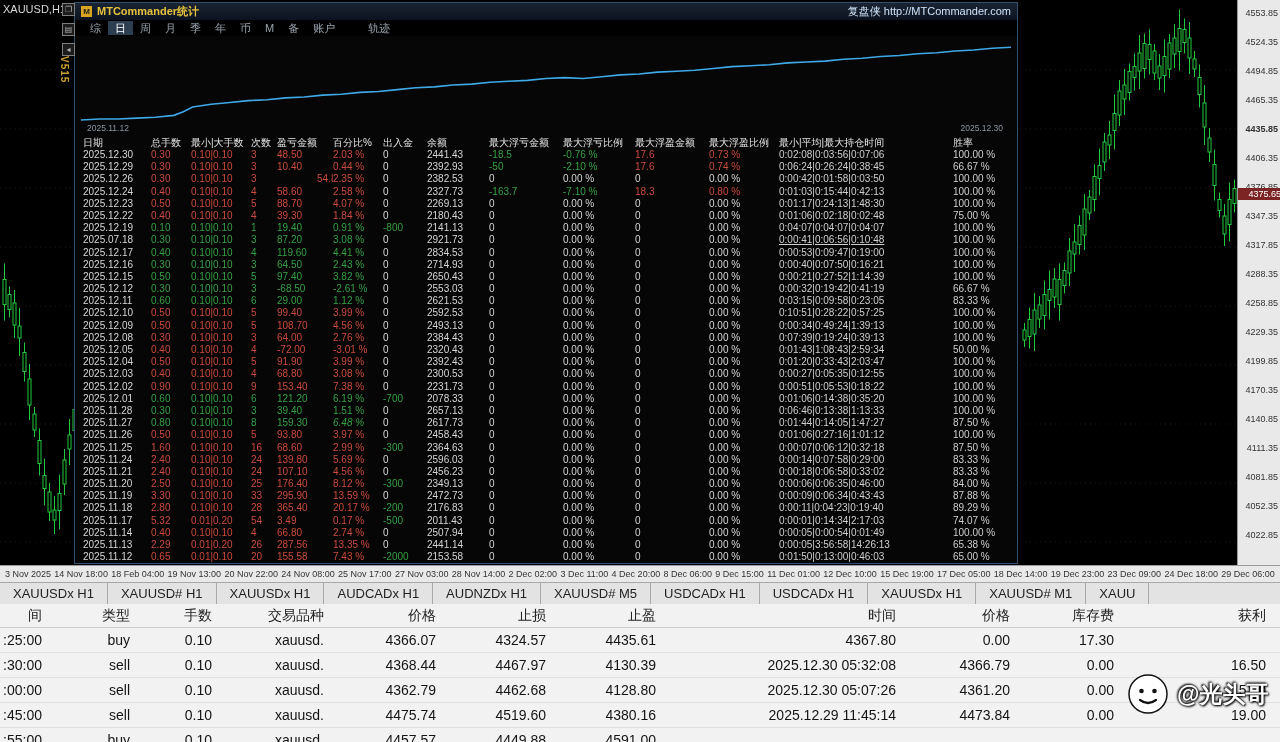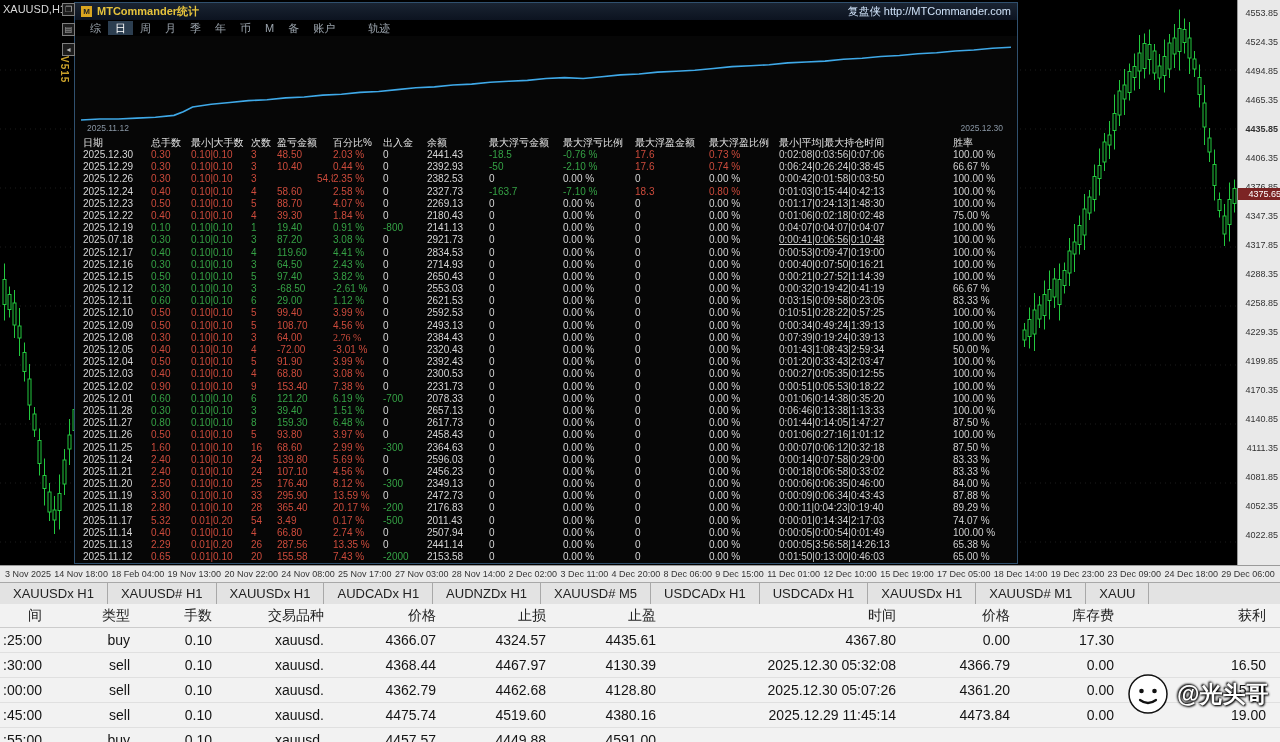--- a/index.html
+++ b/index.html
@@ -635,21 +635,21 @@
           <div style="color: rgb(214, 214, 214);">0.00 %</div>
           <div style="color: rgb(207, 207, 207);">0:00:34|0:49:24|1:39:13</div>
           <div style="color: rgb(207, 207, 207);">100.00 %</div>
         </div>
         <div class="srow">
           <div style="color: rgb(214, 214, 214);">2025.12.08</div>
           <div style="color: rgb(205, 75, 60);">0.30</div>
           <div style="color: rgb(205, 75, 60);">0.10|0.10</div>
           <div style="color: rgb(205, 75, 60);">3</div>
           <div style="color: rgb(205, 75, 60);">64.00</div>
-          <div style="color: rgb(205, 75, 60); font-family: Liberation Serif, serif;">2.76 %</div>
+          <div style="color: rgb(205, 75, 60);">2.76 %</div>
           <div style="color: rgb(214, 214, 214);">0</div>
           <div style="color: rgb(214, 214, 214);">2384.43</div>
           <div style="color: rgb(214, 214, 214);">0</div>
           <div style="color: rgb(214, 214, 214);">0.00 %</div>
           <div style="color: rgb(214, 214, 214);">0</div>
           <div style="color: rgb(214, 214, 214);">0.00 %</div>
           <div style="color: rgb(207, 207, 207);">0:07:39|0:19:24|0:39:13</div>
           <div style="color: rgb(207, 207, 207);">100.00 %</div>
         </div>
         <div class="srow">
@@ -747,21 +747,21 @@
           <div style="color: rgb(214, 214, 214);">0.00 %</div>
           <div style="color: rgb(207, 207, 207);">0:06:46|0:13:38|1:13:33</div>
           <div style="color: rgb(207, 207, 207);">100.00 %</div>
         </div>
         <div class="srow">
           <div style="color: rgb(214, 214, 214);">2025.11.27</div>
           <div style="color: rgb(53, 161, 69);">0.80</div>
           <div style="color: rgb(53, 161, 69);">0.10|0.10</div>
           <div style="color: rgb(53, 161, 69);">8</div>
           <div style="color: rgb(53, 161, 69);">159.30</div>
-          <div style="color: rgb(53, 161, 69);">6.48 %</div>
+          <div style="color: rgb(53, 161, 69); font-style: italic;">6.48 %</div>
           <div style="color: rgb(214, 214, 214);">0</div>
           <div style="color: rgb(214, 214, 214);">2617.73</div>
           <div style="color: rgb(214, 214, 214);">0</div>
           <div style="color: rgb(214, 214, 214);">0.00 %</div>
           <div style="color: rgb(214, 214, 214);">0</div>
           <div style="color: rgb(214, 214, 214);">0.00 %</div>
           <div style="color: rgb(207, 207, 207);">0:01:44|0:14:05|1:47:27</div>
           <div style="color: rgb(207, 207, 207);">87.50 %</div>
         </div>
         <div class="srow">

